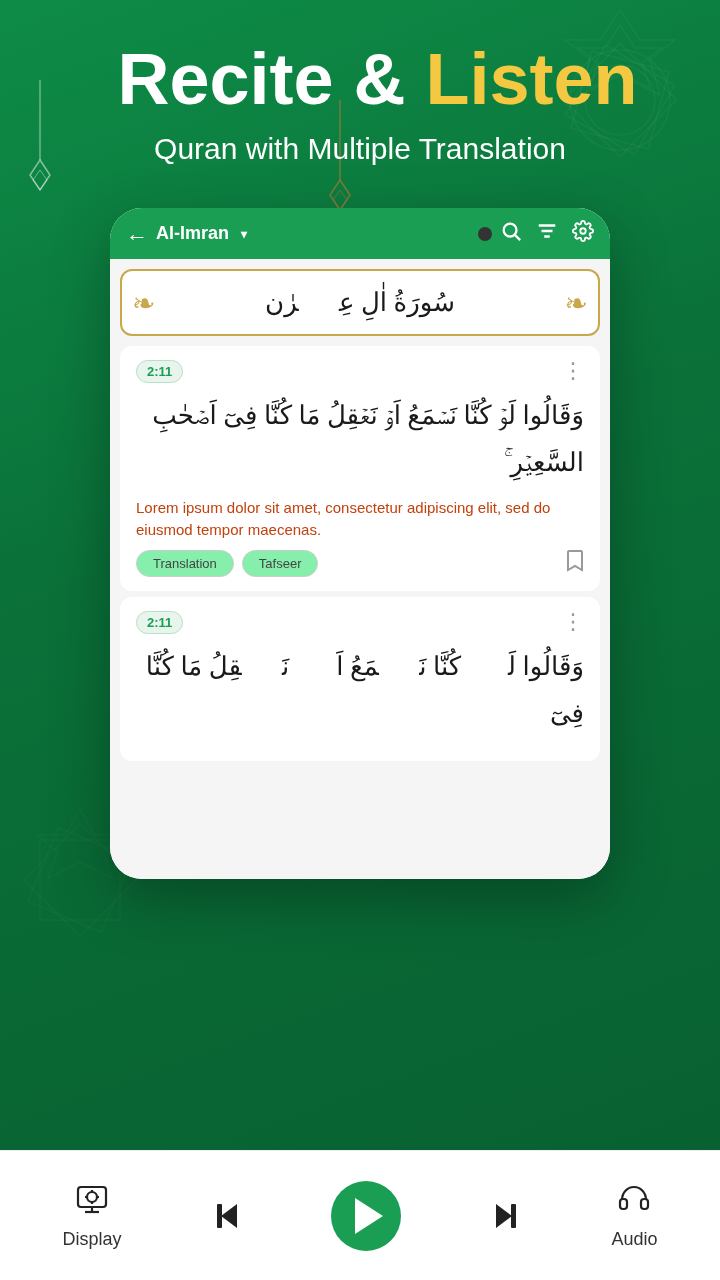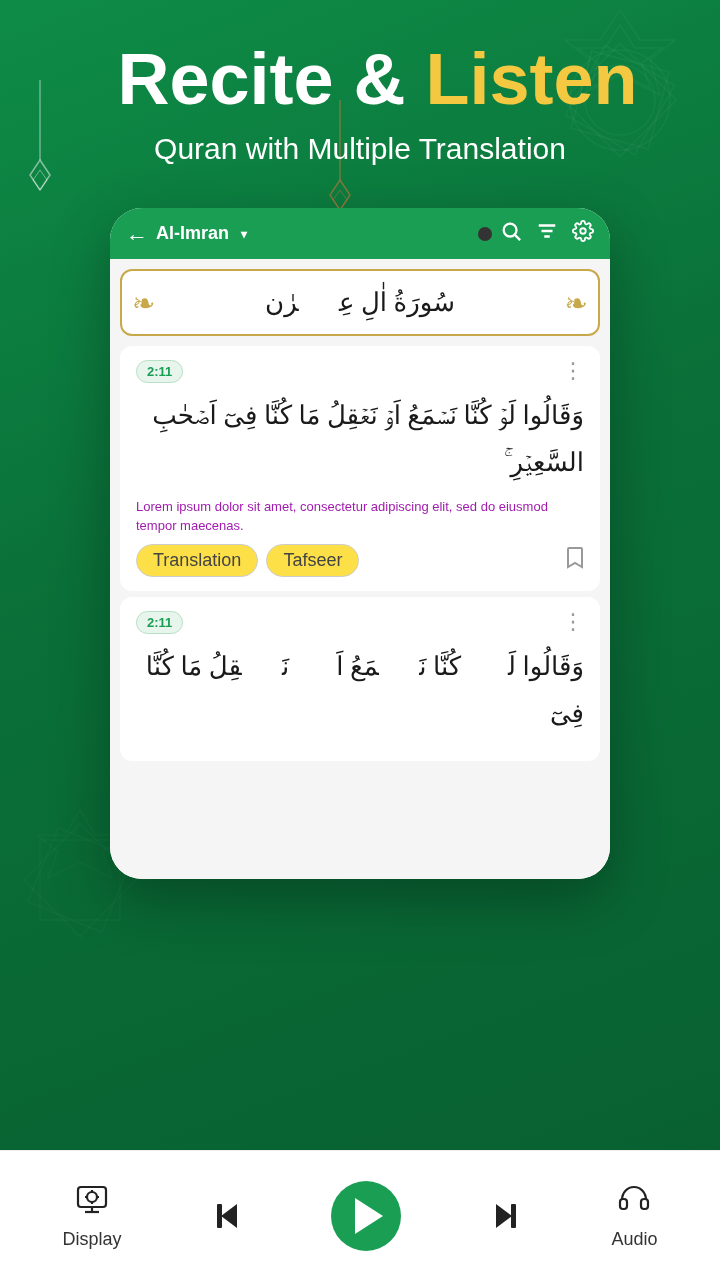--- a/index.html
+++ b/index.html
@@ -204,22 +204,22 @@
       font-size: 26px;
       line-height: 1.8;
       color: #1a1a1a;
       text-align: right;
       font-family: 'Arabic Typesetting', 'Traditional Arabic', 'Scheherazade', serif;
       margin-bottom: 10px;
     }
 
     
     .translation-text {
-      color: #a21caf;
-      font-size: 13px;
+      color: #c2410c;
+      font-size: 15px;
       line-height: 1.5;
       margin-bottom: 8px;
     }
 
     
     .urdu-text {
       direction: rtl;
       text-align: right;
       font-size: 15px;
       color: #333;
@@ -237,24 +237,24 @@
 
     .verse-tags {
       display: flex;
       gap: 8px;
     }
 
     .verse-tag {
       border: 1.5px solid #ccc;
       border-radius: 20px;
       padding: 5px 16px;
-      font-size: 18px;
+      font-size: 13px;
       color: #444;
       cursor: pointer;
-      background: #fde047;
+      background: #86efac;
     }
 
     .verse-bookmark {
       color: #999;
       font-size: 20px;
       cursor: pointer;
     }
 
     
     .bottom-bar {

